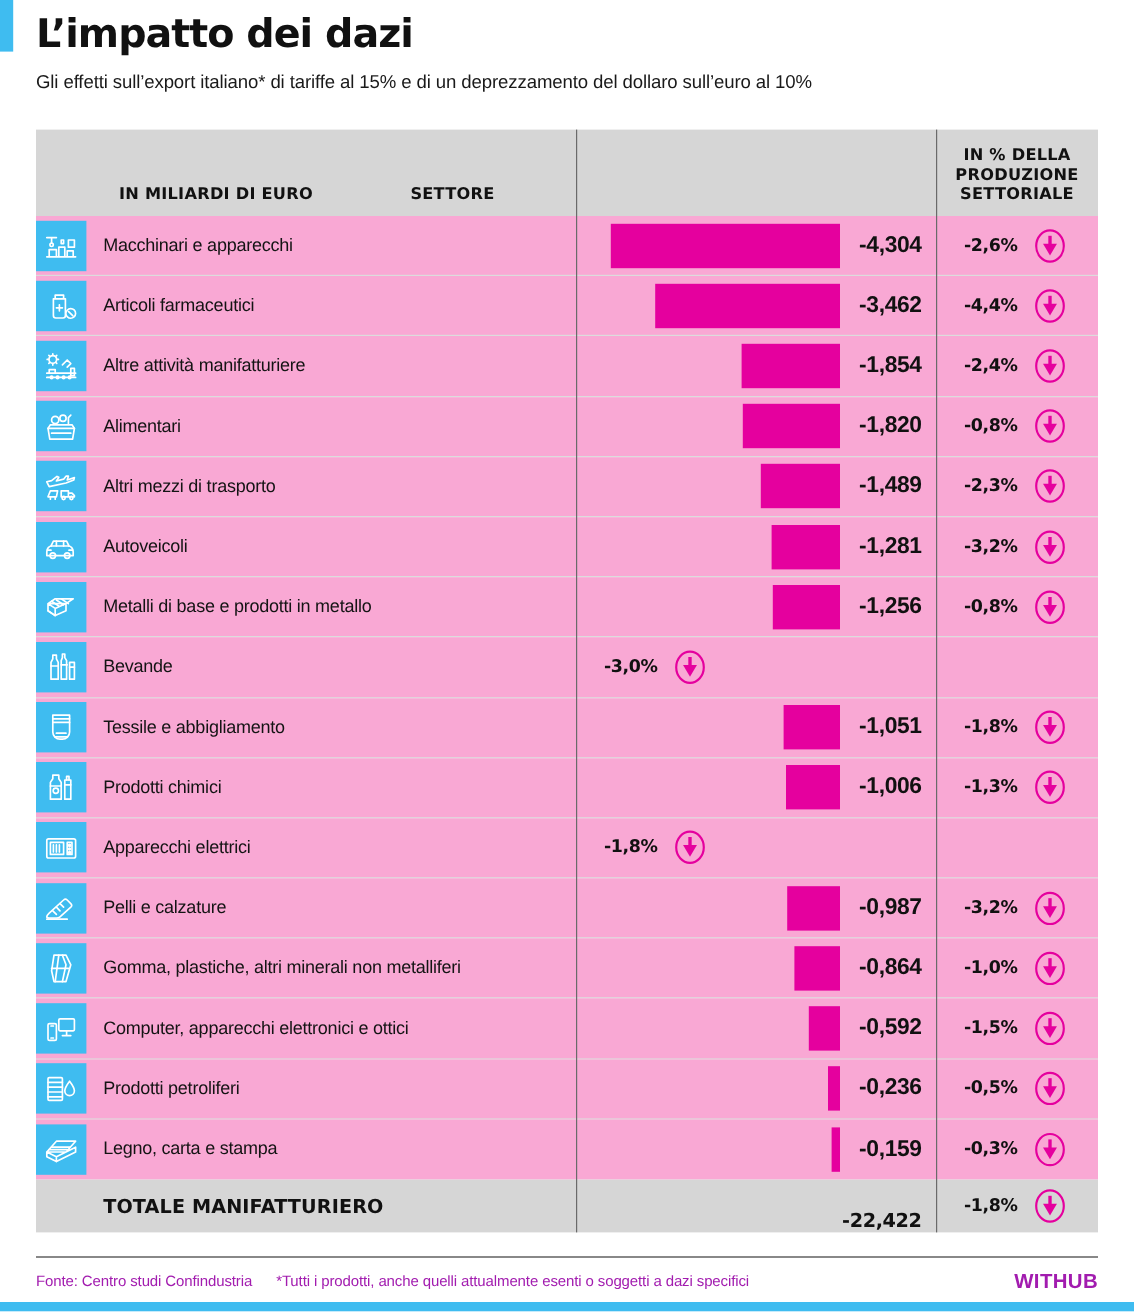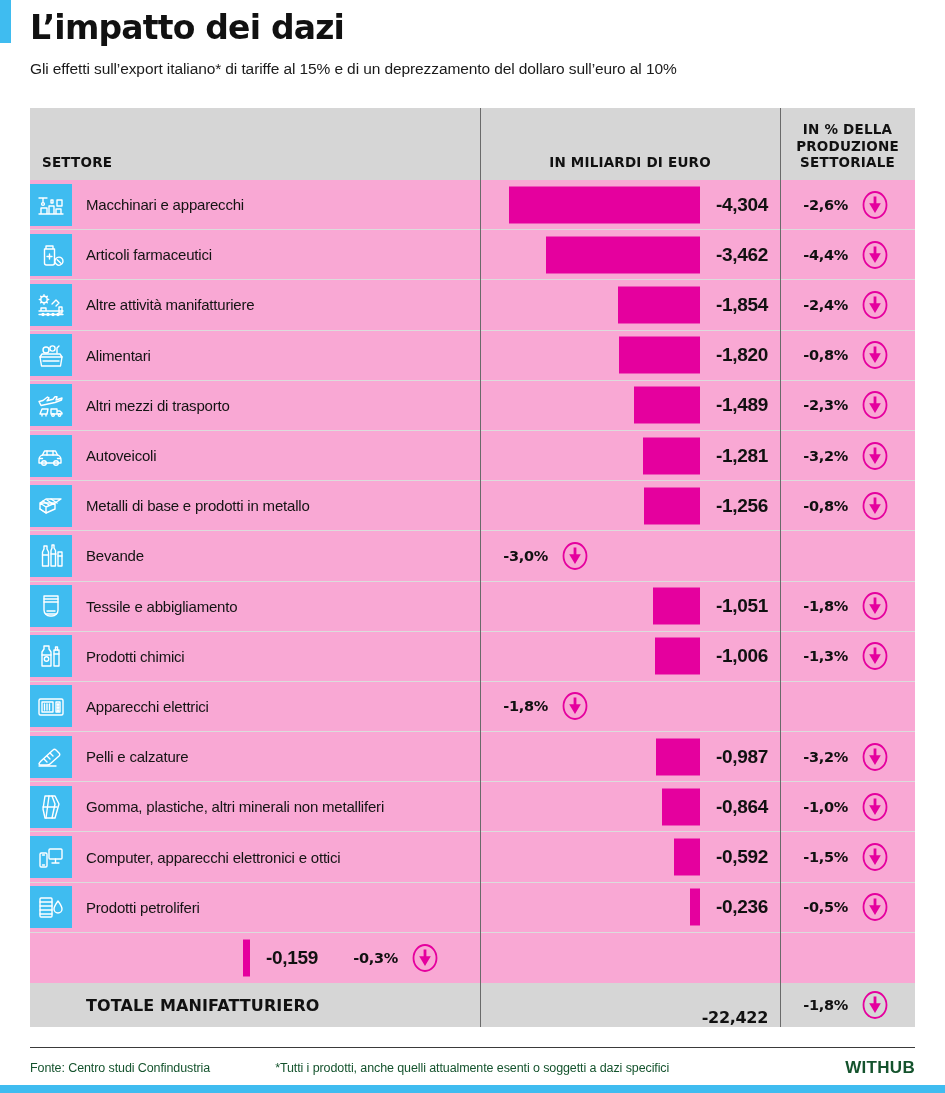--- a/index.html
+++ b/index.html
@@ -207,22 +207,21 @@
     width: 885px; height: 1px;
     background: #3a3a3a;
   }
   .footer {
     position: absolute;
     left: 30px; top: 1058px;
     width: 885px;
     display: flex;
     align-items: center;
     font-size: 12.5px;
-    color: #14532d;
-    gap: 45px;
+    color: #a21caf;
   }
   .footer-source { letter-spacing: -0.1px; }
   .footer-note { margin-left: 20px; letter-spacing: -0.1px; }
   .footer-brand {
     margin-left: auto;
     font-size: 17px;
     font-weight: 700;
     letter-spacing: 0.3px;
     font-family: Liberation Sans, sans-serif;
   }
@@ -238,22 +237,22 @@
 
 <div id="page">
 
   <div class="accent-bar"></div>
   <h1 class="title">L’impatto dei dazi</h1>
   <p class="subtitle">Gli effetti sull’export italiano* di tariffe al 15% e di un deprezzamento del dollaro sull’euro al 10%</p>
 
   <div class="table">
 
     <div class="thead">
+      <div class="th th-billions">IN MILIARDI DI EURO</div>
       <div class="th th-sector">SETTORE</div>
-      <div class="th th-billions">IN MILIARDI DI EURO</div>
       <div class="th th-pct">IN % DELLA PRODUZIONE SETTORIALE</div>
     </div>
 
     <div class="tbody" id="tbody">
         <div class="row">
           <div class="cell-sector">
        <div class="icon-box">
               <svg width="34" height="30" viewBox="0 0 32 30" aria-hidden="true">
                 <path fill="none" stroke="#ffffff" stroke-width="1.4" stroke-linecap="round" stroke-linejoin="round" d="M4 8h8M8 8v4M4 24h24M6 24v-6h6v6M14 24v-8h5v8M21 24v-5h5v5M22 10h5v6h-5z"></path>
                 <circle cx="8" cy="14" r="1.4" fill="none" stroke="#ffffff" stroke-width="1.4" stroke-linecap="round" stroke-linejoin="round"></circle>
@@ -651,20 +650,29 @@
        <div class="arrow-wrap">
               <svg width="30" height="30" viewBox="0 0 30 30" aria-hidden="true">
     <ellipse cx="15" cy="15" rx="11.5" ry="13" fill="none" stroke="#E5009E" stroke-width="1.8"></ellipse>
     <rect x="13.6" y="6.5" width="2.8" height="8" fill="#E5009E"></rect>
     <polygon points="9.2,13.2 20.8,13.2 15,23" fill="#E5009E"></polygon>
   </svg>
             </div>
      </div>
         </div>
         <div class="row">
+          <div class="cell-sector">
+       <div class="icon-box">
+              <svg width="34" height="30" viewBox="0 0 32 30" aria-hidden="true">
+                <path fill="none" stroke="#ffffff" stroke-width="1.4" stroke-linecap="round" stroke-linejoin="round" d="M4 17l8-9h16l-8 9zM4 17v4l8 4v-4zM12 21l16-8v4l-16 8z"></path>
+                <path fill="none" stroke="#ffffff" stroke-width="1.4" stroke-linecap="round" stroke-linejoin="round" d="M8 13h15M6 15h15"></path>
+              </svg>
+            </div>
+       <div class="sector-label">Legno, carta e stampa</div>
+     </div>
      <div class="cell-bar">
        <div class="bar" style="right:80px;width:7.055994423791822px;"></div>
        <div class="bar-value">-0,159</div>
      </div>
      <div class="cell-pct">
        <div class="pct-value">-0,3%</div>
        <div class="arrow-wrap">
               <svg width="30" height="30" viewBox="0 0 30 30" aria-hidden="true">
     <ellipse cx="15" cy="15" rx="11.5" ry="13" fill="none" stroke="#E5009E" stroke-width="1.8"></ellipse>
     <rect x="13.6" y="6.5" width="2.8" height="8" fill="#E5009E"></rect>

